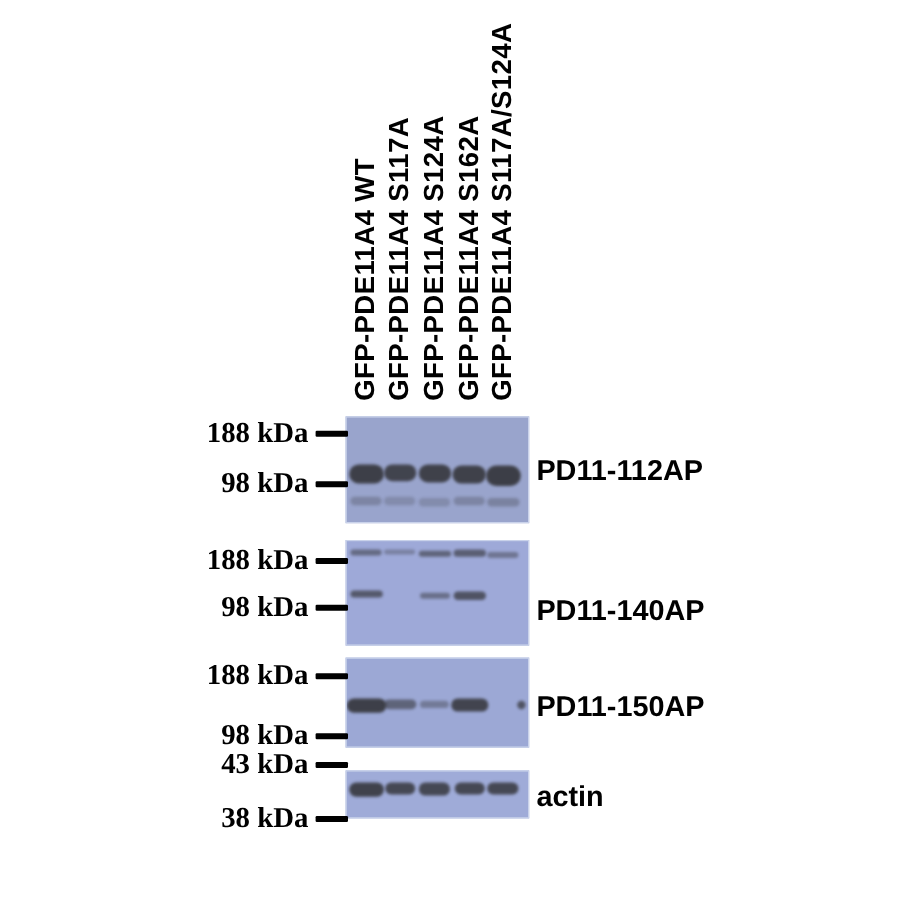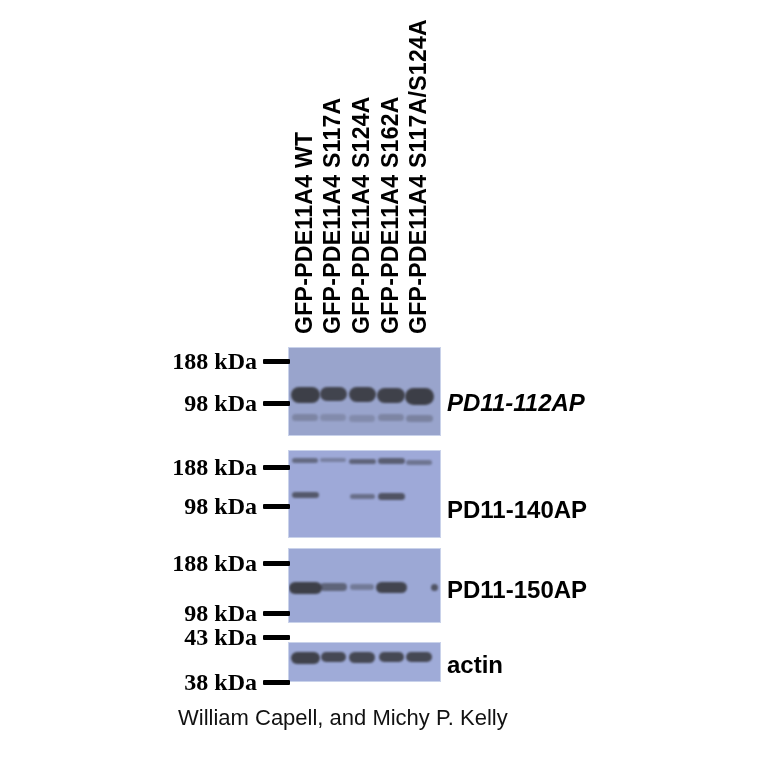--- a/index.html
+++ b/index.html
@@ -116,21 +116,20 @@
       <div class="marker-row" style="top: 623px;">
         <span class="marker-text">43 kDa</span>
         <span class="marker-dash"></span>
       </div>
       <div class="marker-row" style="top: 668px; text-align: right;">
         <span class="marker-text">38 kDa</span>
         <span class="marker-dash"></span>
       </div>
     </div>
   <div id="blot-names">
-      <div class="blot-label" style="top: 388px; font-style: italic;">PD11-112AP</div>
+      <div class="blot-label" style="top: 378px;">PD11-112AP</div>
       <div class="blot-label" style="top: 495px;">PD11-140AP</div>
       <div class="blot-label" style="top: 575px;">PD11-150AP</div>
       <div class="blot-label" style="top: 650px;">actin</div>
     </div>
   <div class="caption">
-    <div>William Capell, and Michy P. Kelly</div>
   </div>
 </div>
 
 </body></html>

